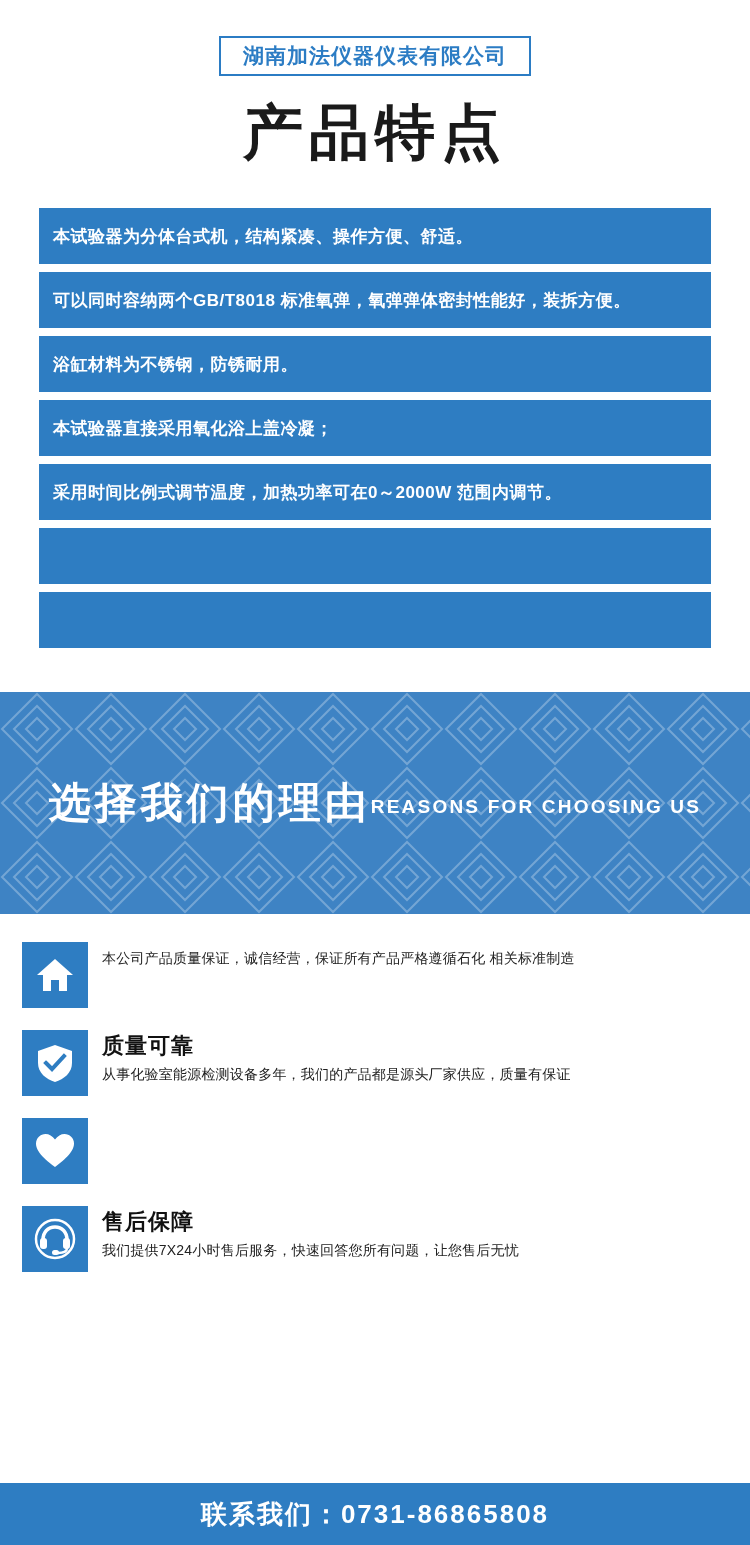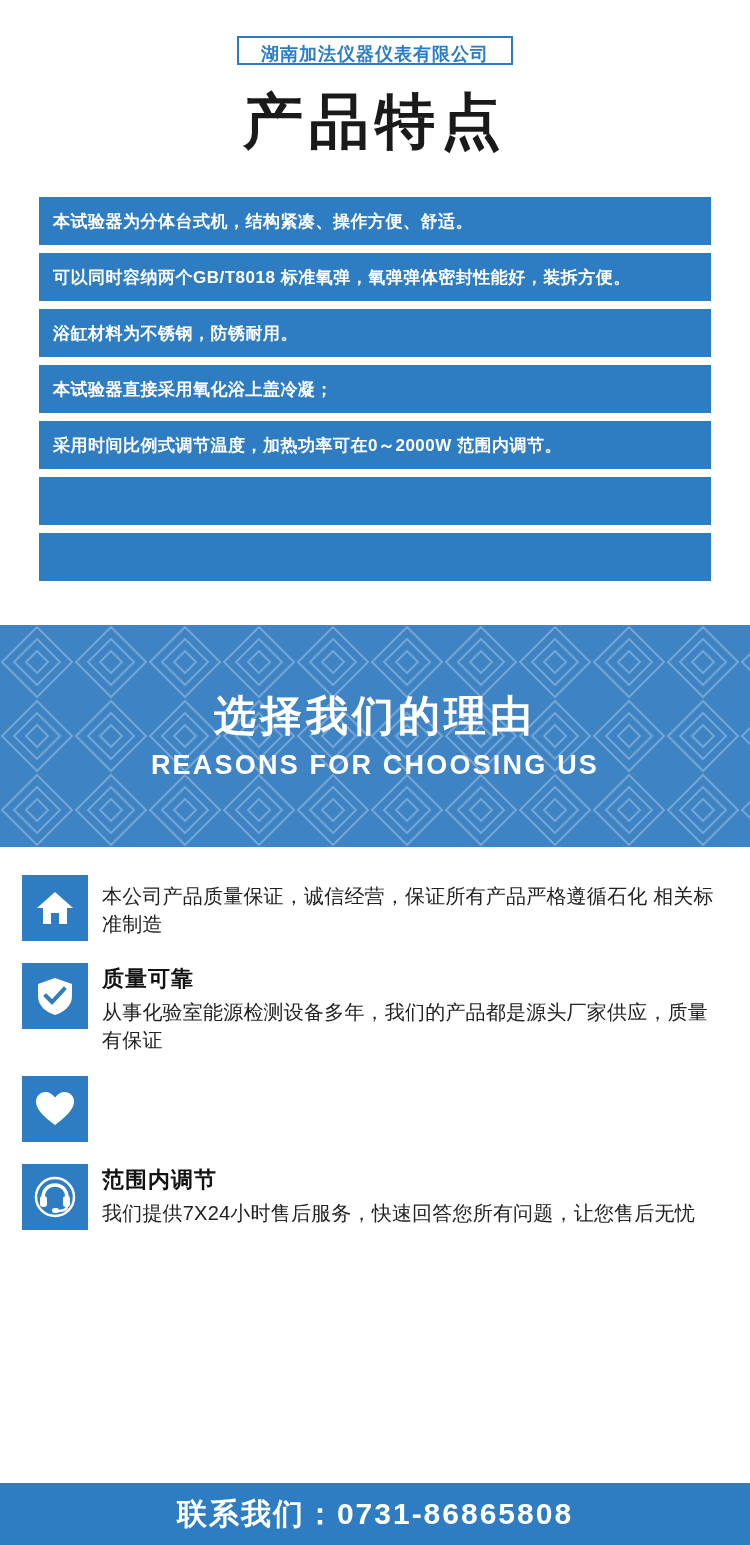--- a/index.html
+++ b/index.html
@@ -17,44 +17,44 @@
     padding: 36px 0 0 0;
     background: #ffffff;
   }
   .company-badge-wrap {
     display: flex;
     justify-content: center;
   }
   .company-badge {
     border: 2px solid #2b7cc4;
     color: #2b7cc4;
-    font-size: 18px;
-    font-weight: bold;
-    padding: 7px 22px 0 22px;
+    font-size: 21px;
+    font-weight: bold;
+    padding: 7px 22px 8px 22px;
     letter-spacing: 1px;
     line-height: 1;
   }
   .features-title {
     text-align: center;
     font-size: 60px;
     font-weight: bold;
     color: #1a1a1a;
     letter-spacing: 6px;
     margin-top: 24px;
     line-height: 1.1;
   }
   .feature-list {
     margin: 42px 39px 0 39px;
   }
   .feature-bar {
     background: #2e7dc2;
     color: #ffffff;
     font-size: 17px;
     font-weight: bold;
-    height: 48px;
+    height: 56px;
     display: flex;
     align-items: center;
     padding-left: 14px;
     margin-bottom: 8px;
     letter-spacing: 0.5px;
   }
   .feature-bar.empty { color: transparent; }
 
   .divider-gap {
     height: 36px;
@@ -71,34 +71,34 @@
   .reasons-banner .pattern {
     position: absolute;
     inset: 0;
     opacity: 0.28;
   }
   .reasons-inner {
     position: relative;
     z-index: 2;
     height: 100%;
     display: flex;
-    flex-direction: column;
+    flex-direction: row;
     align-items: center;
     justify-content: center;
   }
   .reasons-cn {
     color: #ffffff;
     font-size: 42px;
     font-weight: bold;
     letter-spacing: 4px;
     line-height: 1.2;
   }
   .reasons-en {
     color: #ffffff;
-    font-size: 27px;
+    font-size: 19px;
     font-weight: bold;
     letter-spacing: 2.2px;
     margin-top: 8px;
   }
 
   
   .reasons-list {
     padding: 28px 22px 0 22px;
   }
   .reason-item {
@@ -119,37 +119,37 @@
   .reason-icon svg { display: block; }
   .reason-text { flex: 1; padding-top: 2px; }
   .reason-title {
     font-size: 22px;
     font-weight: bold;
     color: #111111;
     line-height: 1.25;
     letter-spacing: 1px;
   }
   .reason-desc {
-    font-size: 20px;
+    font-size: 14px;
     color: #222222;
     line-height: 1.42;
     margin-top: 5px;
     letter-spacing: 0.2px;
   }
 
   
   .footer-bar {
     position: absolute;
     left: 0;
     right: 0;
     bottom: 0;
     height: 62px;
     background: #2e7dc2;
     color: #ffffff;
-    font-size: 30px;
+    font-size: 26px;
     font-weight: bold;
     letter-spacing: 2px;
     display: flex;
     align-items: center;
     justify-content: center;
   }
 </style>
 </head>
 <body>
 
@@ -228,21 +228,21 @@
       <svg width="44" height="44" viewBox="0 0 44 44">
         <circle cx="22" cy="22" r="19" fill="none" stroke="#ffffff" stroke-width="2.5"></circle>
         <path d="M10 23 C10 15 15 10 22 10 C29 10 34 15 34 23" fill="none" stroke="#ffffff" stroke-width="3.5"></path>
         <rect x="7" y="21" width="7" height="11" rx="3" fill="#ffffff"></rect>
         <rect x="30" y="21" width="7" height="11" rx="3" fill="#ffffff"></rect>
         <path d="M34 31 C34 35 30 36 25 36" fill="none" stroke="#ffffff" stroke-width="2.5"></path>
         <rect x="19" y="33" width="7" height="5" rx="2.5" fill="#ffffff"></rect>
       </svg>
     </div>
     <div class="reason-text">
-      <div class="reason-title">范围内调节</div>
+      <div class="reason-title">售后保障</div>
       <div class="reason-desc">我们提供7X24小时售后服务，快速回答您所有问题，让您售后无忧</div>
     </div>
   </div>
 
 </div>
 
 <div class="footer-bar">
   <span>联系我们：0731-86865808</span>
 </div>
 

